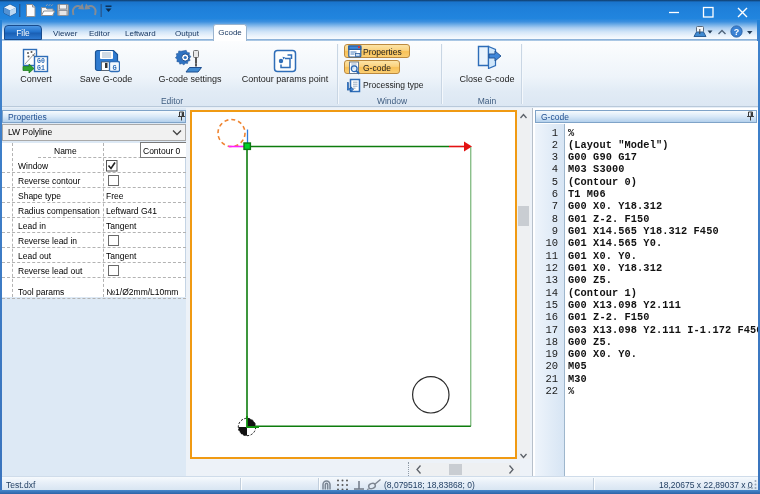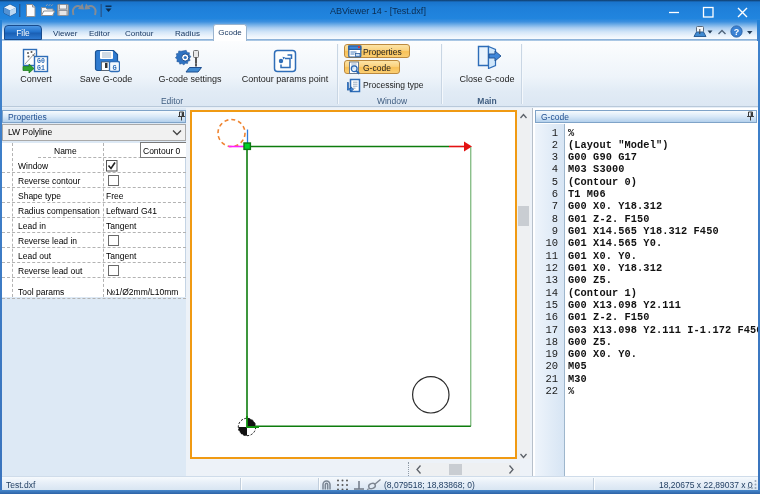--- a/index.html
+++ b/index.html
@@ -72,21 +72,20 @@
     background:linear-gradient(#f6fafd,#e7eff8 45%,#d8e5f2);border-top:1px solid #cfdcea;
     font-size:8.5px;color:#1c3a5e;}
   .ssep{top:1px;width:1px;height:12px;background:#c2cfdd;box-shadow:1px 0 0 #fbfdfe;}
   #bstrip{left:0;top:490px;width:760px;height:4px;background:linear-gradient(#4788cc,#2d62a6);}
 </style>
 </head>
 <body>
 <div id="win">
   <div id="header" class="abs"></div>
   <div id="hline" class="abs"></div>
-  <div id="title" class="abs">ABViewer 14 - [Test.dxf]</div>
 
   <svg class="abs" style="left:0;top:0;" width="130" height="22" viewBox="0 0 130 22">
     <g>
       <path d="M4 7.5 L10 4.5 L16 7.5 L16 13 L10 16 L4 13 Z" fill="#2c6cb4" stroke="#1c4a80" stroke-width=".8"></path>
       <path d="M4 7.5 L10 4.5 L16 7.5 L10 10.5 Z" fill="#e8f2fb"></path>
       <path d="M10 10.5 L16 7.5 L16 13 L10 16 Z" fill="#b9d7f2"></path>
       <path d="M4 7.5 L10 10.5 L10 16 L4 13 Z" fill="#5592d2"></path>
     </g>
     <rect x="19" y="4" width="1.4" height="13" fill="#275a94"></rect>
     <g stroke="#8a8f96" fill="#fdfdfd" stroke-width="1">
@@ -130,36 +129,36 @@
       <path d="M15.5 5.5 h5 l-2.5 3 z" fill="#233c58"></path>
     </g>
     <path d="M26.5 9 l3.5-3.5 3.5 3.5" fill="none" stroke="#51657c" stroke-width="1.4"></path>
     <circle cx="44.5" cy="6.5" r="5.6" fill="#3b82d4" stroke="#2a64ab"></circle>
     <text x="44.5" y="10" font-size="9" font-family="Liberation Sans" font-weight="bold" fill="#fff" text-anchor="middle">?</text>
     <path d="M55 6 h5.5 l-2.75 3.2 z" fill="#233c58"></path>
   </svg>
   <div id="filetab" class="abs">File</div>
   <div class="abs tabtxt" style="left:53px;">Viewer</div>
   <div class="abs tabtxt" style="left:89px;">Editor</div>
-  <div class="abs tabtxt" style="left:125px;">Contour</div>
-  <div class="abs tabtxt" style="left:175px;">Radius</div>
+  <div class="abs tabtxt" style="left:125px;">Leftward</div>
+  <div class="abs tabtxt" style="left:175px;">Output</div>
   <div id="gcodetab" class="abs">Gcode</div>
 
   <div id="ribbon" class="abs">
     <div class="abs gsep" style="left:335px;"></div>
     <div class="abs gsep" style="left:439px;"></div>
     <div class="abs gsep" style="left:519px;"></div>
     <div class="abs biglabel" style="left:4px;width:60px;">Convert</div>
     <div class="abs biglabel" style="left:70px;width:68px;">Save G-code</div>
     <div class="abs biglabel" style="left:146px;width:84px;">G-code settings</div>
     <div class="abs biglabel" style="left:234px;width:98px;">Contour params point</div>
     <div class="abs biglabel" style="left:444px;width:82px;">Close G-code</div>
     <div class="abs grplabel" style="left:130px;width:80px;">Editor</div>
     <div class="abs grplabel" style="left:350px;width:80px;">Window</div>
-    <div class="abs grplabel" style="left:445px;width:80px;font-weight:bold;">Main</div>
+    <div class="abs grplabel" style="left:445px;width:80px;">Main</div>
     <div class="abs obtn" style="left:342px;top:3px;width:66px;height:14px;"></div>
     <div class="abs obtn" style="left:342px;top:19px;width:56px;height:14px;"></div>
     <div class="abs sbtxt" style="left:361px;top:6px;">Properties</div>
     <div class="abs sbtxt" style="left:361px;top:22px;">G-code</div>
     <div class="abs sbtxt" style="left:361px;top:39px;">Processing type</div>
 
     <svg class="abs" style="left:20px;top:7px;" width="28" height="26" viewBox="0 0 28 26">
       <rect x="1.5" y="1.5" width="13" height="16" fill="#fdfdfd" stroke="#2e6db8" stroke-width="1.4"></rect>
       <circle cx="6" cy="5" r="1" fill="#555"></circle>
         <circle cx="9.5" cy="4" r="1" fill="#555"></circle>

